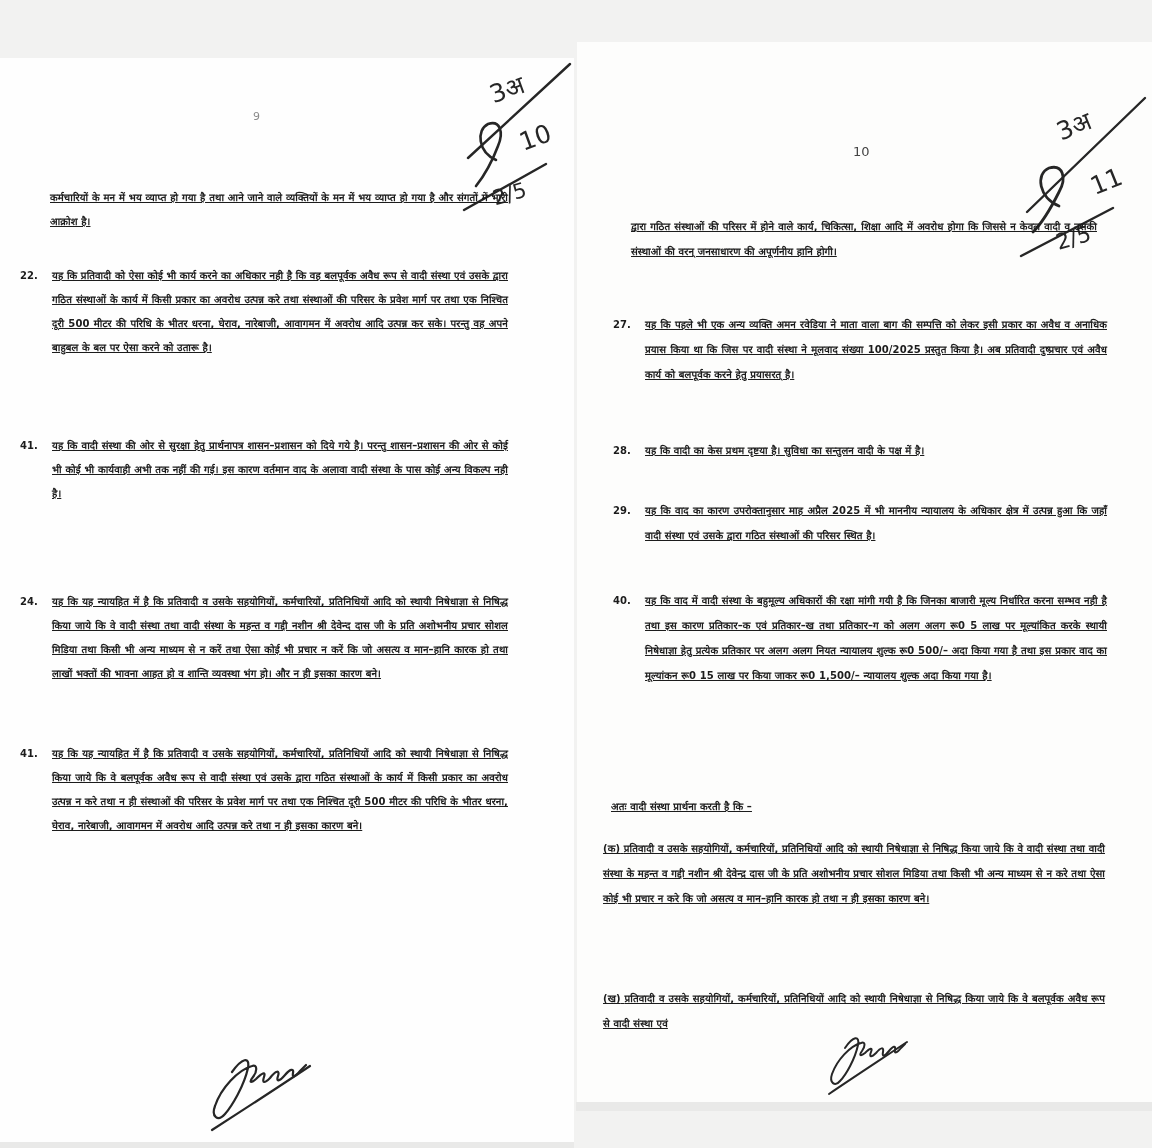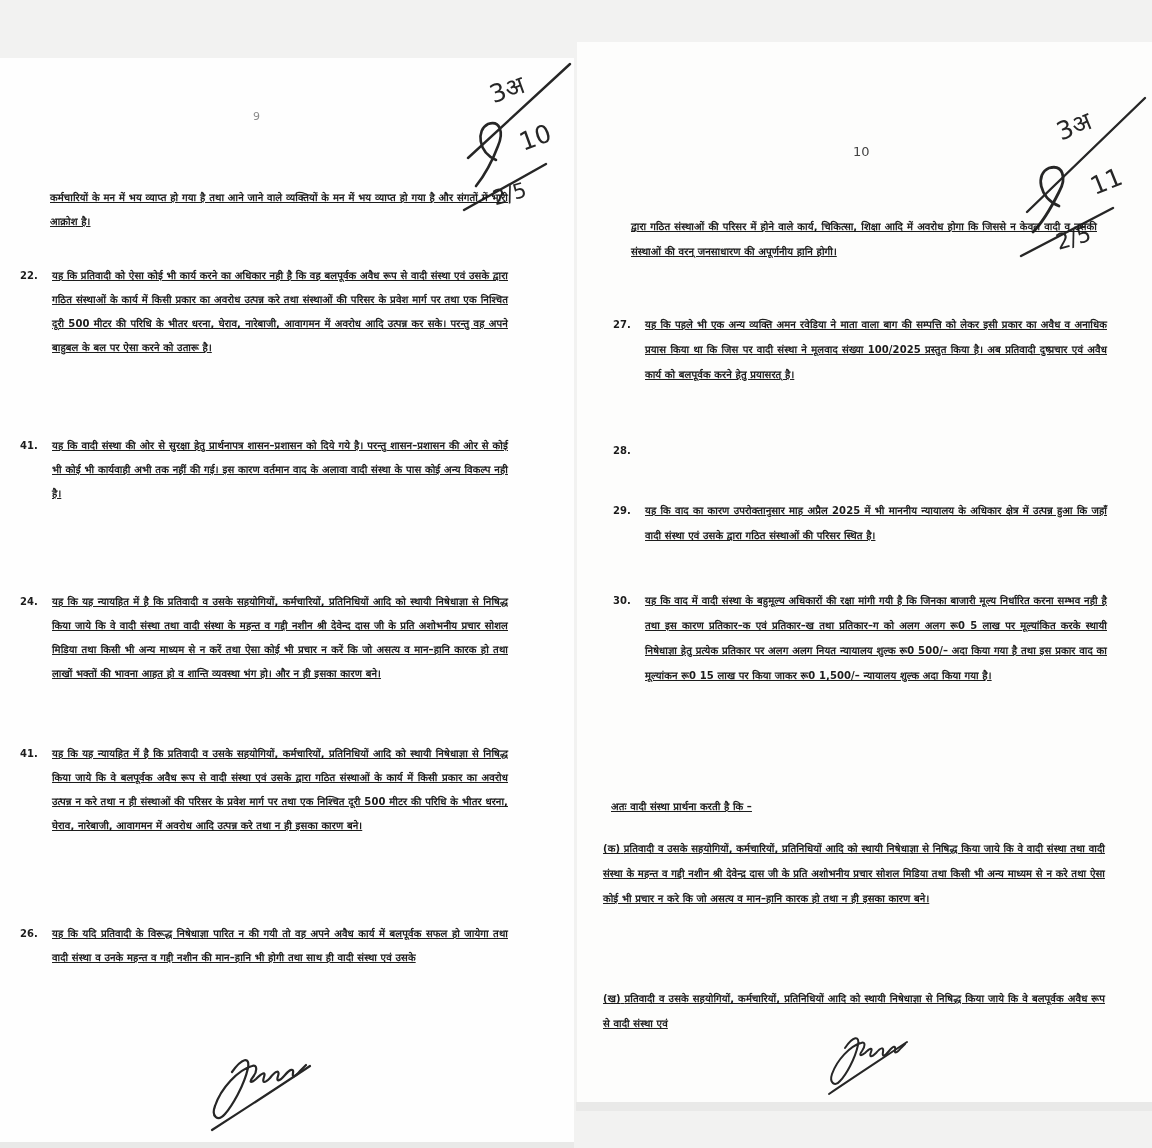--- a/index.html
+++ b/index.html
@@ -64,24 +64,20 @@
   <div class="para item" style="left:20px;top:496px;width:456px;margin-top:36px;">
     <span class="num">24.</span>
     <span>यह कि यह न्यायहित में है कि प्रतिवादी व उसके सहयोगियों, कर्मचारियों, प्रतिनिधियों आदि को स्थायी निषेधाज्ञा से निषिद्ध किया जाये कि वे वादी संस्था तथा वादी संस्था के महन्त व गद्दी नशीन श्री देवेन्द दास जी के प्रति अशोभनीय प्रचार सोशल मिडिया तथा किसी भी अन्य माध्यम से न करें तथा ऐसा कोई भी प्रचार न करें कि जो असत्य व मान–हानि कारक हो तथा लाखों भक्तों की भावना आहत हो व शान्ति व्यवस्था भंग हो। और न ही इसका कारण बने।</span>
   </div>
 
   <div class="para item" style="left:20px;top:684px;width:456px;">
     <span class="num">41.</span>
     <span>यह कि यह न्यायहित में है कि प्रतिवादी व उसके सहयोगियों, कर्मचारियों, प्रतिनिधियों आदि को स्थायी निषेधाज्ञा से निषिद्ध किया जाये कि वे बलपूर्वक अवैध रूप से वादी संस्था एवं उसके द्वारा गठित संस्थाओं के कार्य में किसी प्रकार का अवरोध उत्पन्न न करे तथा न ही संस्थाओं की परिसर के प्रवेश मार्ग पर तथा एक निश्चित दूरी 500 मीटर की परिधि के भीतर धरना, घेराव, नारेबाजी, आवागमन में अवरोध आदि उत्पन्न करे तथा न ही इसका कारण बने।</span>
   </div>
 
-  <div class="para item" style="left:20px;top:864px;width:456px;">
-    <span class="num">26.</span>
-    <span>यह कि यदि प्रतिवादी के विरूद्ध निषेधाज्ञा पारित न की गयी तो वह अपने अवैध कार्य में बलपूर्वक सफल हो जायेगा तथा वादी संस्था व उनके महन्त व गद्दी नशीन की मान–हानि भी होगी तथा साथ ही वादी संस्था एवं उसके</span>
-  </div>
 
   <svg class="sig" style="left:198px;top:986px;" width="128" height="92" viewBox="0 0 128 92">
     <path d="M34,28 C44,14 52,12 50,24 C46,42 34,62 27,70 C20,78 13,73 17,62 C23,44 40,26 54,22 C60,20 59,28 55,33 C51,38 52,40 58,35 C64,29 68,27 66,33 C64,39 66,40 72,34 C78,26 82,26 80,32 C78,38 81,38 87,31 C92,25 96,24 95,29 C94,34 97,33 102,27 L108,21" stroke-width="2.2"></path>
     <path d="M14,86 C42,68 76,46 112,22" stroke-width="2.2"></path>
   </svg>
 </div>
 
 <div class="page" id="right-page">
 
   <div class="pageno" style="left:276px;top:102px;">10</div>
@@ -97,29 +93,30 @@
 
   <div class="para" style="left:54px;top:172px;width:466px;">द्वारा गठित संस्थाओं की परिसर में होने वाले कार्य, चिकित्सा, शिक्षा आदि में अवरोध होगा कि जिससे न केवल वादी व उसकी संस्थाओं की वरन् जनसाधारण की अपूर्णनीय हानि होगी।</div>
 
   <div class="para item" style="left:36px;top:270px;width:462px;">
     <span class="num">27.</span>
     <span>यह कि पहले भी एक अन्य व्यक्ति अमन रवेडिया ने माता वाला बाग की सम्पत्ति को लेकर इसी प्रकार का अवैध व अनाधिक प्रयास किया था कि जिस पर वादी संस्था ने मूलवाद संख्या 100/2025 प्रस्तुत किया है। अब प्रतिवादी दुष्प्रचार एवं अवैध कार्य को बलपूर्वक करने हेतु प्रयासरत् है।</span>
   </div>
 
   <div class="para item" style="left:36px;top:396px;width:462px;">
     <span class="num">28.</span>
+    <span>यह कि वादी का केस प्रथम दृष्टया है। सुविधा का सन्तुलन वादी के पक्ष में है।</span>
   </div>
 
   <div class="para item" style="left:36px;top:456px;width:462px;">
     <span class="num">29.</span>
     <span>यह कि वाद का कारण उपरोक्तानुसार माह अप्रैल 2025 में भी माननीय न्यायालय के अधिकार क्षेत्र में उत्पन्न हुआ कि जहाँ वादी संस्था एवं उसके द्वारा गठित संस्थाओं की परिसर स्थित है।</span>
   </div>
 
   <div class="para item" style="left:36px;top:546px;width:462px;">
-    <span class="num">30.</span>
+    <span class="num">40.</span>
     <span>यह कि वाद में वादी संस्था के बहुमूल्य अधिकारों की रक्षा मांगी गयी है कि जिनका बाजारी मूल्य निर्धारित करना सम्भव नही है तथा इस कारण प्रतिकार–क एवं प्रतिकार–ख तथा प्रतिकार–ग को अलग अलग रू0 5 लाख पर मूल्यांकित करके स्थायी निषेधाज्ञा हेतु प्रत्येक प्रतिकार पर अलग अलग नियत न्यायालय शुल्क रू0 500/– अदा किया गया है तथा इस प्रकार वाद का मूल्यांकन रू0 15 लाख पर किया जाकर रू0 1,500/– न्यायालय शुल्क अदा किया गया है।</span>
   </div>
 
   <div class="para" style="left:26px;top:752px;width:502px;text-align:left;margin-left:8px;">अतः वादी संस्था प्रार्थना करती है कि –</div>
 
   <div class="para" style="left:26px;top:944px;width:502px;">
     <span class="clause-label">(ख)</span>
     <span>प्रतिवादी व उसके सहयोगियों, कर्मचारियों, प्रतिनिधियों आदि को स्थायी निषेधाज्ञा से निषिद्ध किया जाये कि वे बलपूर्वक अवैध रूप से वादी संस्था एवं</span>
   </div>
 

